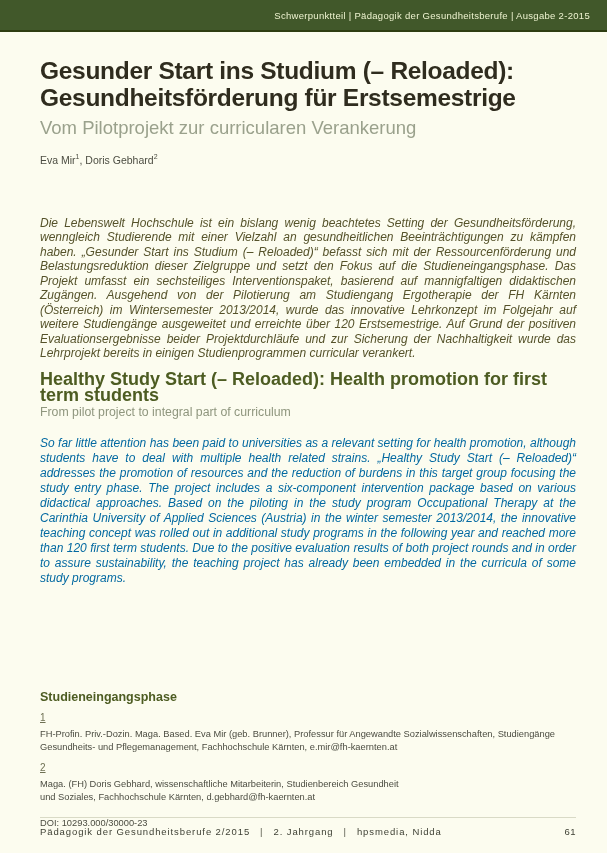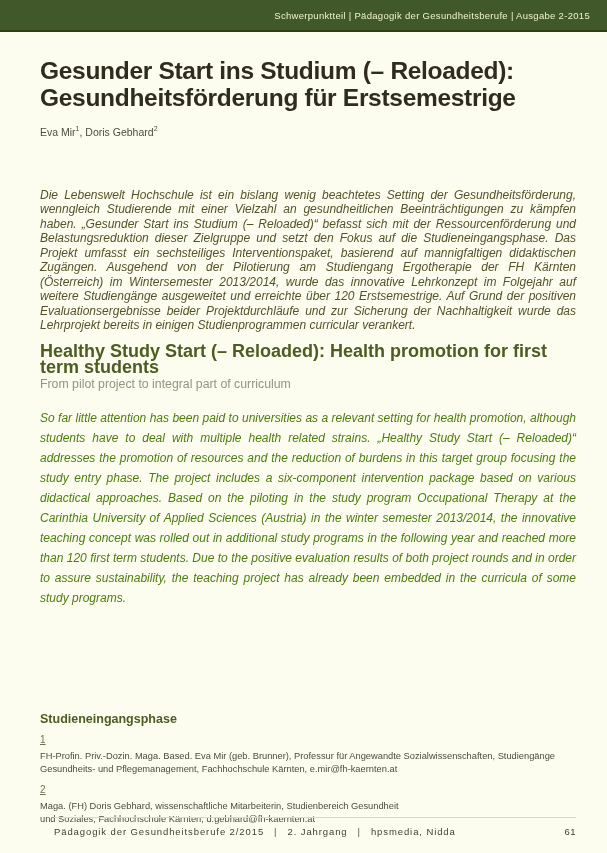--- a/index.html
+++ b/index.html
@@ -51,23 +51,23 @@
     font-size:18px; line-height:16px; font-weight:bold;
     color:#4d5c22;
   }
   .en-subtitle {
     margin:2px 0 16px 0;
     font-size:12.3px; line-height:15px;
     color:#8f967e;
   }
   .abstract-en {
     margin:2px 0 0 0;
-    font-size:12px; line-height:20px;
+    font-size:12px; line-height:15px;
     font-style:italic; text-align:justify;
-    color:#4d7c0f;
+    color:#0369a1;
   }
 
   .correspondence { margin-top:104px; }
   h4.corr-heading {
     margin:0;
     font-size:12.5px; font-weight:bold; color:#4d5c22;
   }
   .fn-marker {
     display:inline-block;
     margin-top:8px;
@@ -80,21 +80,21 @@
     font-size:9.3px; line-height:13px;
     color:#4b4c41;
     white-space:pre-line;
   }
   .doi {
     margin:14px 0 0 0;
     font-size:9.3px; color:#4b4c41;
   }
 
   footer.pagefoot {
-    position:absolute; left:54px; right:31px; bottom:16px;
+    position:absolute; left:40px; right:31px; bottom:16px;
     display:flex; align-items:baseline;
     border-top:1px solid #d9dac6; padding-top:8px;
     font-size:9.5px; letter-spacing:0.9px; color:#3e4034;
     white-space:nowrap;
   }
   .f-sep { margin:0 10px; color:#5a5c4e; }
   .f-page { margin-left:auto; letter-spacing:0.5px; }
 </style>
 </head>
 <body>
@@ -105,20 +105,21 @@
     <span class="bar-text">Schwerpunktteil | Pädagogik der Gesundheitsberufe | Ausgabe 2-2015</span>
   </header>
 
   <main class="content">
 
     <h1 class="title">
       <span>Gesunder Start ins Studium (– Reloaded):</span><br>
       <span>Gesundheitsförderung für Erstsemestrige</span>
     </h1>
 
+    <h2 class="subtitle">Vom Pilotprojekt zur curricularen Verankerung</h2>
 
     <p class="authors">
       <span>Eva Mir</span><sup>1</sup><span>, </span><span>Doris Gebhard</span><sup>2</sup>
     </p>
 
     <p class="abstract-de">Die Lebenswelt Hochschule ist ein bislang wenig beachtetes Setting der Gesundheitsförderung, wenngleich Studierende mit einer Vielzahl an gesundheitlichen Beeinträchtigungen zu kämpfen haben. „Gesunder Start ins Studium (– Reloaded)“ befasst sich mit der Ressourcenförderung und Belastungsreduktion dieser Zielgruppe und setzt den Fokus auf die Studieneingangsphase. Das Projekt umfasst ein sechsteiliges Interventionspaket, basierend auf mannigfaltigen didaktischen Zugängen. Ausgehend von der Pilotierung am Studiengang Ergotherapie der FH Kärnten (Österreich) im Wintersemester 2013/2014, wurde das innovative Lehrkonzept im Folgejahr auf weitere Studiengänge ausgeweitet und erreichte über 120 Erstsemestrige. Auf Grund der positiven Evaluationsergebnisse beider Projektdurchläufe und zur Sicherung der Nachhaltigkeit wurde das Lehrprojekt bereits in einigen Studienprogrammen curricular verankert.</p>
 
     <h3 class="en-title">Healthy Study Start (– Reloaded): Health promotion for first term students</h3>
 
     <div class="en-subtitle">From pilot project to integral part of curriculum</div>
@@ -128,20 +129,21 @@
     <section class="correspondence">
       <h4 class="corr-heading">Studieneingangsphase</h4>
 
       <span class="fn-marker">1</span>
       <p class="fn-text">FH-Profin. Priv.-Dozin. Maga. Based. Eva Mir (geb. Brunner), Professur für Angewandte Sozialwissenschaften, Studiengänge Gesundheits- und Pflegemanagement, Fachhochschule Kärnten, e.mir@fh-kaernten.at</p>
 
       <span class="fn-marker">2</span>
       <p class="fn-text">Maga. (FH) Doris Gebhard, wissenschaftliche Mitarbeiterin, Studienbereich Gesundheit
 und Soziales, Fachhochschule Kärnten, d.gebhard@fh-kaernten.at</p>
 
+      <p class="doi">DOI: 10293.000/30000-23</p>
     </section>
 
   </main>
 
   <footer class="pagefoot">
     <span>Pädagogik der Gesundheitsberufe 2/2015</span>
     <span class="f-sep">|</span>
     <span>2. Jahrgang</span>
     <span class="f-sep">|</span>
     <span>hpsmedia, Nidda</span>

